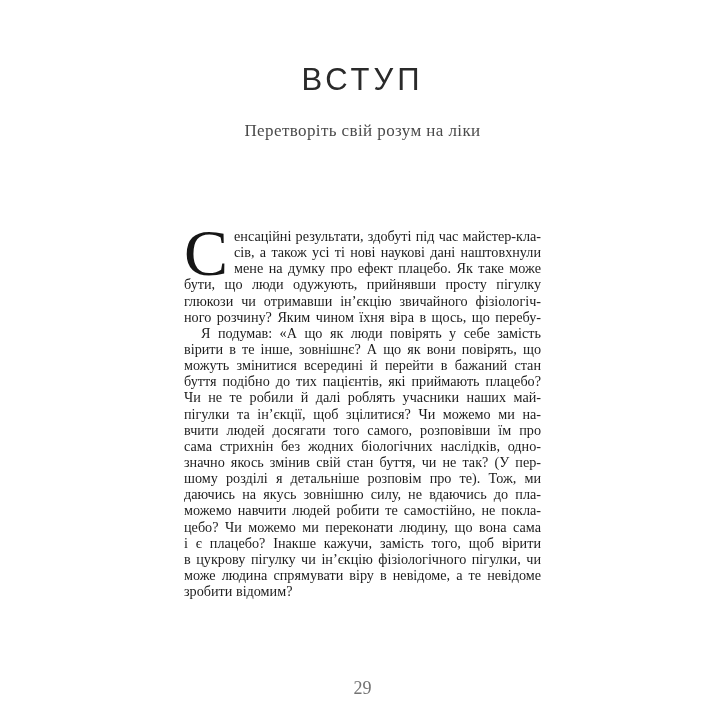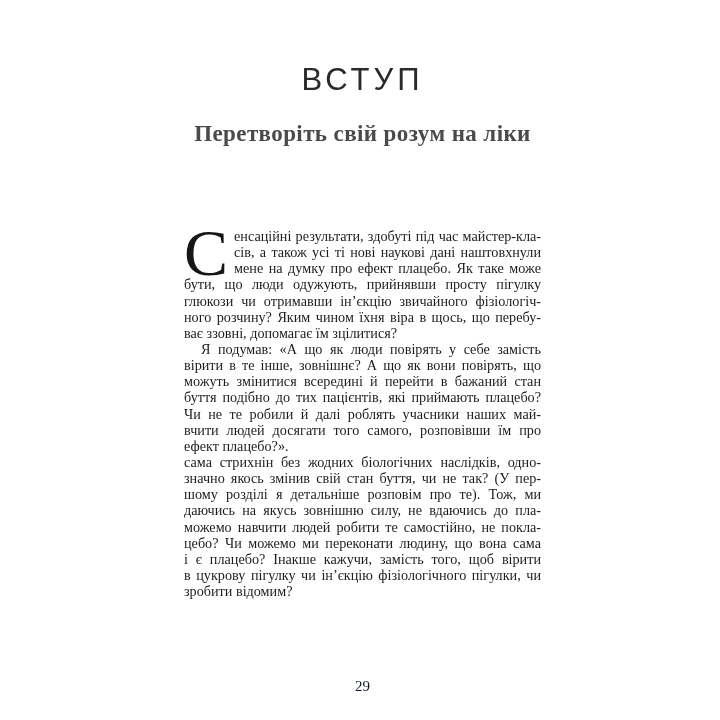--- a/index.html
+++ b/index.html
@@ -31,22 +31,22 @@
     letter-spacing: 4px;
     color: #2a2a2a;
   }
   .chapter-subtitle {
     position: absolute;
     top: 121px;
     left: 0;
     right: 0;
     text-align: center;
     font-family: "Liberation Serif", serif;
-    font-weight: 700;
-    font-size: 23px;
+    font-weight: 400;
+    font-size: 17px;
     letter-spacing: 0.4px;
     color: #4a4a4a;
   }
   .body-text {
     position: absolute;
     top: 228px;
     left: 0;
     right: 0;
     color: #1c1c1c;
     font-size: 14.2px;
@@ -67,58 +67,58 @@
     height: 48px;
     padding-right: 6px;
     color: #161616;
   }
   .page-number {
     position: absolute;
     top: 678px;
     left: 0;
     right: 0;
     text-align: center;
-    font-size: 15px;
-    color: #0f172a;
+    font-size: 18px;
+    color: #737373;
   }
 </style>
 </head>
 <body>
 
 <div class="page">
   <div class="content">
     <div class="chapter-title">ВСТУП</div>
     <div class="chapter-subtitle">Перетворіть свій розум на ліки</div>
     <div class="body-text">
         <div class="para">
           <span class="dropcap">С</span>
           <div class="line just">енсаційні результати, здобуті під час майстер-кла-</div>
           <div class="line just">сів, а також усі ті нові наукові дані наштовхнули</div>
           <div class="line just">мене на думку про ефект плацебо. Як таке може</div>
           <div class="line just">бути, що люди одужують, прийнявши просту пігулку</div>
           <div class="line just">глюкози чи отримавши ін’єкцію звичайного фізіологіч-</div>
           <div class="line just">ного розчину? Яким чином їхня віра в щось, що перебу-</div>
-          <div class="line">ває ззовні, допомагає їм зцілитися?</div>
         </div>
         <div class="para">
           <div class="line just indent">Я подумав: «А що як люди повірять у себе замість</div>
           <div class="line just">вірити в те інше, зовнішнє? А що як вони повірять, що</div>
           <div class="line just">можуть змінитися всередині й перейти в бажаний стан</div>
           <div class="line just">буття подібно до тих пацієнтів, які приймають плацебо?</div>
           <div class="line just">Чи не те робили й далі роблять учасники наших май-</div>
+          <div class="line just">пігулки та ін’єкції, щоб зцілитися? Чи можемо ми на-</div>
           <div class="line just">вчити людей досягати того самого, розповівши їм про</div>
-          <div class="line">ефект плацебо?».</div>
         </div>
         <div class="para">
           <div class="line just">сама стрихнін без жодних біологічних наслідків, одно-</div>
           <div class="line just">значно якось змінив свій стан буття, чи не так? (У пер-</div>
           <div class="line just">шому розділі я детальніше розповім про те). Тож, ми</div>
           <div class="line just">даючись на якусь зовнішню силу, не вдаючись до пла-</div>
           <div class="line just">можемо навчити людей робити те самостійно, не покла-</div>
           <div class="line just">цебо? Чи можемо ми переконати людину, що вона сама</div>
           <div class="line just">і є плацебо? Інакше кажучи, замість того, щоб вірити</div>
           <div class="line just">в цукрову пігулку чи ін’єкцію фізіологічного пігулки, чи</div>
+          <div class="line just">може людина спрямувати віру в невідоме, а те невідоме</div>
           <div class="line">зробити відомим?</div>
         </div>
       </div>
     <div class="page-number">29</div>
   </div>
 </div>
 
 </body></html>

